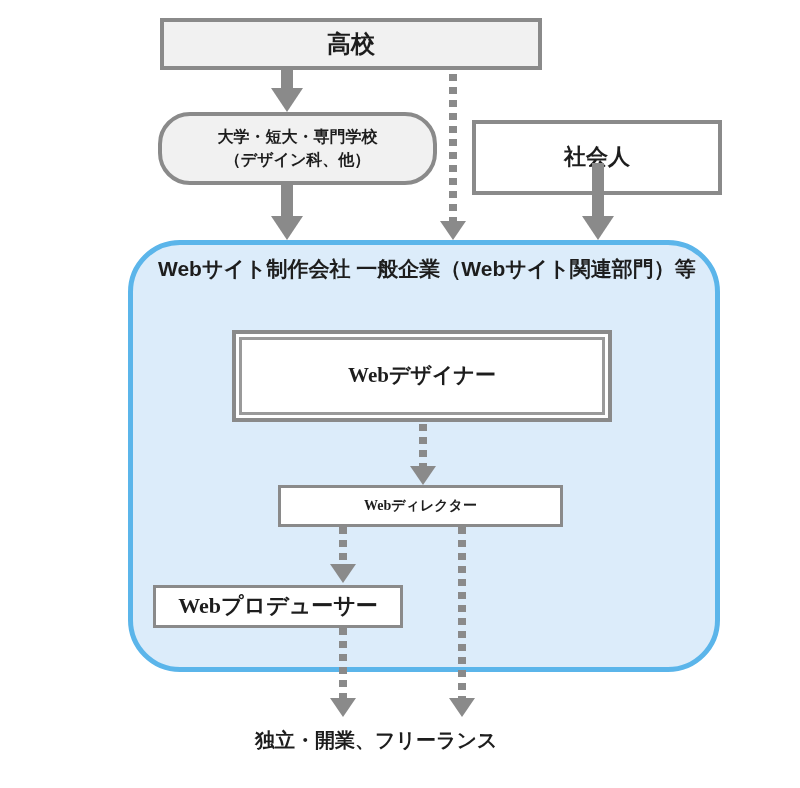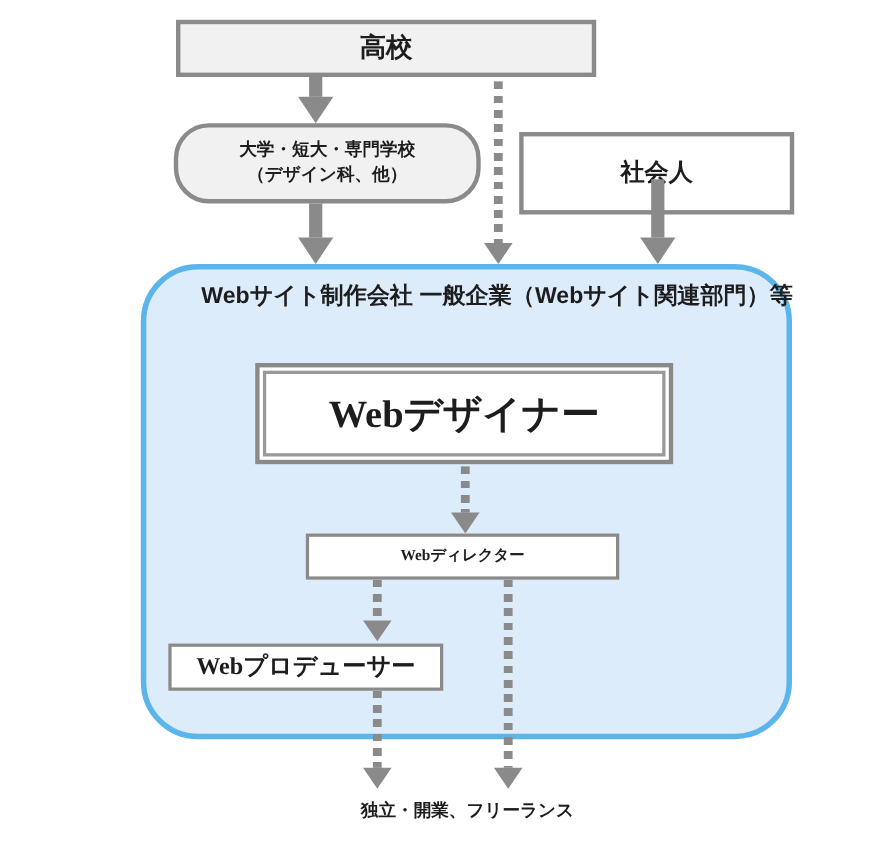--- a/index.html
+++ b/index.html
@@ -35,37 +35,37 @@
   #univ{left:158px;top:112px;width:279px;height:73px;font-size:16px;border-radius:32px;}
   #adult{left:472px;top:76px;width:250px;height:75px;font-size:22px;margin-top:44px;}
   #company{
     position:absolute;box-sizing:border-box;
     left:128px;top:240px;width:592px;height:432px;
     border:5px solid var(--container-border);border-radius:52px;
     background:var(--container-fill);
   }
   #company-label{
     position:absolute;left:158px;top:254px;
-    font-size:21px;font-weight:bold;line-height:1.4;text-align:left;margin-left:25px;
+    font-size:21px;font-weight:bold;line-height:1.4;text-align:left;
   }
   #designer{
     left:232px;top:330px;width:380px;height:92px;
     background:var(--node-fill-white);padding:3px;
     display:flex;align-items:stretch;justify-content:stretch;
   }
   #designer .inner{
     box-sizing:border-box;flex:1;border:3px solid var(--node-border-light);
     display:flex;align-items:center;justify-content:center;
-    font-size:35px;
+    font-size:21px;
   }
   #director{left:278px;top:485px;width:285px;height:42px;font-size:14px;}
   #producer{left:153px;top:585px;width:250px;height:43px;font-size:22px;align-items:center;}
   #freelance{
-    position:absolute;left:245px;top:727px;width:360px;
-    text-align:center;font-size:16px;font-weight:bold;
+    position:absolute;left:255px;top:727px;width:360px;
+    text-align:left;font-size:20px;font-weight:bold;
   }
 
   
   .stem{position:absolute;width:12px;background:var(--arrow);}
   .dots{
     position:absolute;width:8px;
     background-image:repeating-linear-gradient(to bottom,var(--arrow) 0 7px,transparent 7px 13px);
   }
   .head{position:absolute;width:0;height:0;}
   .head-lg{border-left:16px solid transparent;border-right:16px solid transparent;border-top:24px solid var(--arrow);}

